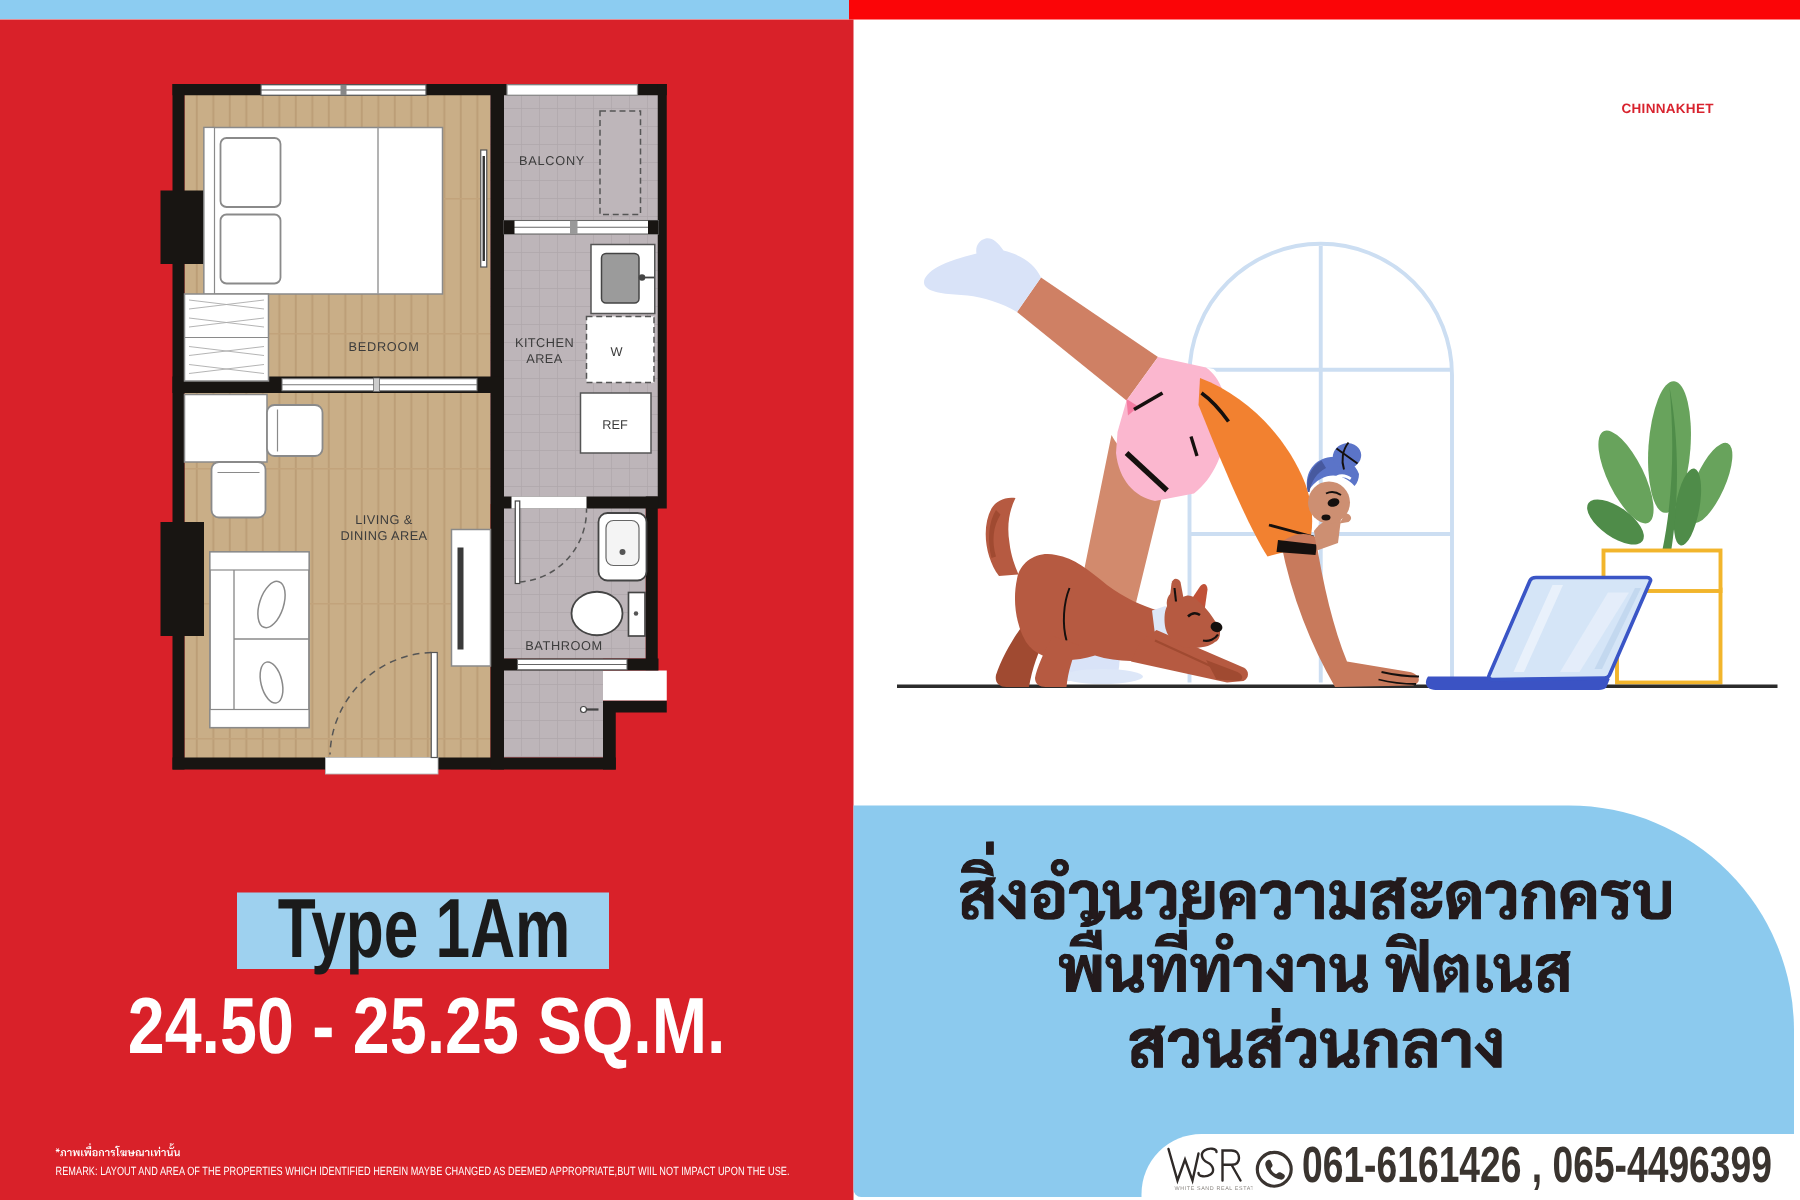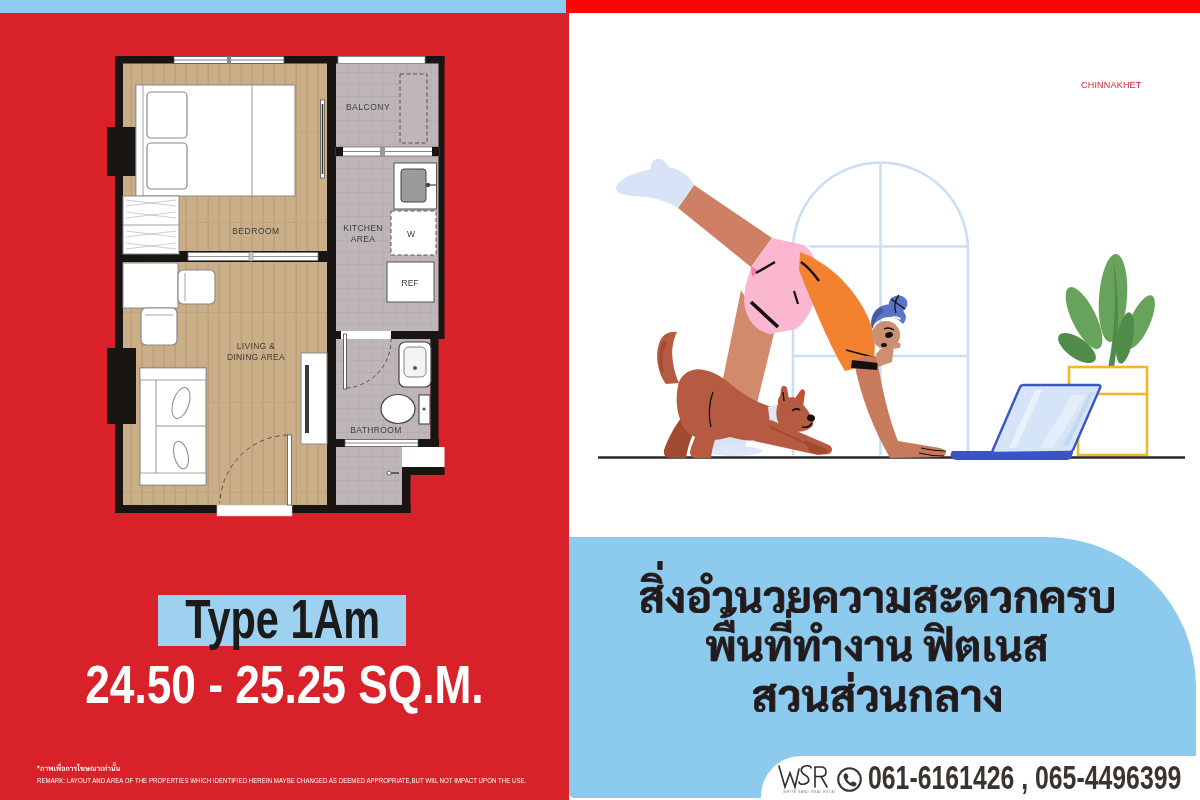--- a/index.html
+++ b/index.html
@@ -203,21 +203,21 @@
 
   <div class="abs" style="left:0;top:654px;width:569px;text-align:center;font-weight:bold;font-size:53px;color:#ffffff;transform:scaleX(0.835);transform-origin:284px 0;">24.50 - 25.25 SQ.M.</div>
 
   <svg class="abs" style="left:37px;top:762px;" width="83" height="9" viewBox="0 0 1846 200" preserveAspectRatio="none">
       <path fill="#ffffff" fill-rule="evenodd" d="M1416,107 1416,186 1419,193 1425,198 1431,200 1440,200 1446,198 1452,192 1454,187 1454,179 1449,170 1444,167 1435,165 1435,107Z M1435,175 1441,176 1445,181 1444,187 1439,191 1435,191 1429,186 1429,180Z M380,107 380,186 383,193 389,198 395,200 404,200 410,198 416,192 418,187 418,179 413,170 408,167 399,165 399,107Z M399,175 405,176 409,181 408,187 403,191 399,191 393,186 393,180Z M971,110 963,119 959,130 959,142 961,148 970,157 985,157 992,151 994,146 994,138 992,133 987,128 977,124 981,119 985,120 992,125 999,119 1001,119 1006,127 1005,138 994,157 992,165 987,165 983,167 977,175 976,186 979,193 987,199 1001,200 1008,197 1014,191 1018,181 1025,185 1034,194 1036,199 1054,199 1054,107 1035,107 1034,176 1029,171 1012,164 1014,153 1020,143 1023,134 1023,123 1020,116 1015,111 1005,106 1001,106 993,113 991,113 983,106 979,106Z M993,175 998,175 1003,180 1003,184 998,190 993,190 988,185 988,180Z M975,134 981,135 985,140 984,146 979,150 973,149 969,144 970,138Z M1759,108 1753,115 1752,126 1757,135 1762,138 1771,140 1771,198 1790,198 1798,189 1804,185 1810,184 1811,190 1816,197 1823,200 1833,200 1838,198 1844,192 1846,187 1846,178 1842,171 1836,167 1841,158 1841,107 1822,107 1822,156 1817,163 1796,174 1791,179 1789,116 1786,111 1779,106 1766,105Z M1826,176 1832,177 1836,182 1835,187 1830,191 1824,190 1820,185 1821,180Z M1767,114 1771,114 1777,119 1777,125 1771,130 1765,129 1761,124 1762,118Z M1655,108 1649,115 1648,126 1653,135 1658,138 1667,140 1667,198 1686,198 1694,189 1700,185 1706,184 1707,190 1712,197 1719,200 1729,200 1734,198 1740,192 1742,187 1742,178 1738,171 1732,167 1737,158 1737,107 1718,107 1718,156 1713,163 1692,174 1687,179 1685,116 1682,111 1675,106 1662,105Z M1722,176 1728,177 1732,182 1731,187 1726,191 1720,190 1716,185 1717,180Z M1663,114 1667,114 1673,119 1673,125 1667,130 1661,129 1657,124 1658,118Z M1577,111 1571,117 1567,125 1566,135 1585,135 1587,127 1592,122 1597,120 1604,120 1609,122 1615,130 1615,198 1634,198 1634,126 1631,118 1623,110 1608,105 1593,105Z M1460,113 1458,118 1459,129 1464,135 1477,139 1477,198 1497,198 1525,124 1529,120 1531,120 1534,123 1534,198 1553,198 1553,120 1550,112 1546,108 1539,105 1528,105 1521,108 1515,114 1501,154 1497,171 1496,119 1493,112 1485,106 1472,105 1466,107Z M1473,114 1478,114 1483,119 1483,124 1477,129 1471,128 1467,123 1468,118Z M1335,111 1329,117 1325,125 1324,135 1343,135 1345,127 1350,122 1355,120 1362,120 1367,122 1373,130 1373,198 1392,198 1392,126 1389,118 1381,110 1366,105 1351,105Z M1190,123 1186,135 1187,141 1199,142 1202,144 1195,150 1192,157 1192,186 1195,193 1199,197 1206,200 1216,200 1221,198 1227,192 1229,187 1229,179 1226,172 1217,166 1211,165 1212,154 1215,149 1221,145 1221,138 1205,132 1205,130 1212,123 1221,120 1229,120 1235,122 1242,129 1244,135 1244,198 1263,198 1267,191 1273,185 1278,184 1281,194 1284,197 1291,200 1304,199 1312,192 1314,186 1313,175 1307,168 1303,166 1308,161 1310,156 1310,106 1291,106 1291,155 1286,162 1270,171 1264,177 1263,131 1260,122 1250,111 1234,105 1219,105 1210,107 1200,112Z M1294,175 1299,176 1303,181 1303,185 1298,191 1292,190 1288,185 1289,179Z M1210,175 1216,176 1220,181 1219,187 1214,191 1210,191 1205,186 1205,180Z M1075,108 1069,115 1068,126 1073,135 1078,138 1087,140 1087,182 1089,187 1100,196 1116,200 1135,200 1145,198 1154,194 1161,187 1163,182 1163,159 1177,147 1181,140 1171,132 1164,142 1163,106 1143,106 1142,153 1136,152 1139,147 1139,139 1137,135 1132,131 1121,130 1116,132 1111,138 1110,148 1113,155 1117,159 1128,164 1144,166 1143,179 1138,183 1130,185 1115,184 1109,181 1106,177 1106,119 1103,112 1097,107 1091,105 1082,105Z M1123,138 1126,138 1131,142 1130,148 1125,151 1121,150 1118,146 1118,142Z M1083,114 1087,114 1093,119 1093,125 1087,130 1081,129 1077,124 1078,118Z M743,111 737,117 733,125 732,135 751,135 753,127 758,122 763,120 770,120 775,122 781,130 781,198 800,198 800,126 797,118 789,110 774,105 759,105Z M653,113 643,125 640,135 640,141 647,141 656,144 649,150 646,157 646,198 665,198 665,157 668,150 675,145 675,138 659,132 659,130 665,124 676,120 684,120 690,122 696,127 699,132 700,198 719,198 719,132 713,118 705,111 689,105 668,106Z M562,109 555,113 549,119 545,126 544,133 563,133 568,125 580,120 589,120 599,124 604,131 604,176 600,182 592,185 583,185 575,182 571,177 572,170 580,169 587,163 589,158 589,150 583,141 576,138 566,138 559,141 554,146 552,151 552,181 555,188 561,194 579,200 596,200 612,195 620,188 623,181 623,128 621,122 612,112 598,106 577,105Z M570,147 575,147 580,152 579,158 575,161 570,161 565,156 566,150Z M424,113 422,118 422,126 425,133 432,138 441,140 441,198 463,198 482,134 484,131 506,198 527,198 527,107 508,107 507,165 491,108 477,108 461,165 460,119 457,112 449,106 436,105 429,108Z M437,114 443,115 447,120 446,126 441,130 435,129 431,124 432,118Z M254,113 252,118 252,126 255,133 262,138 271,140 271,198 293,198 312,134 314,131 336,198 357,198 357,107 338,107 337,165 321,108 307,108 291,165 290,119 287,112 279,106 266,105 259,108Z M267,114 273,115 277,120 276,126 271,130 265,129 261,124 262,118Z M181,111 175,117 171,125 170,135 189,135 191,127 196,122 201,120 208,120 213,122 219,130 219,198 238,198 238,126 235,118 227,110 212,105 197,105Z M92,113 82,125 79,135 80,141 86,141 95,144 92,147 89,154 89,166 82,166 77,168 71,176 70,187 74,195 83,200 94,200 101,197 107,191 109,185 109,173 106,154 108,150 115,145 115,138 97,132 99,128 107,122 114,120 122,120 130,123 135,128 138,136 138,198 157,198 157,131 155,124 149,115 136,107 127,105 107,106Z M85,175 91,176 95,181 94,187 89,191 83,190 79,185 80,179Z M873,104 872,107 868,110 863,110 848,105 837,105 831,107 822,115 818,123 816,132 816,140 829,140 852,145 858,149 858,166 849,168 842,178 842,187 844,192 850,198 855,200 868,199 872,197 878,189 879,146 873,138 864,133 850,129 844,129 837,126 841,121 844,120 854,121 865,125 876,124 884,116 886,108Z M856,175 862,176 866,182 865,187 860,191 856,191 851,185 851,181Z M21,79 8,87 22,104 0,104 0,117 22,117 8,134 21,142 30,124 33,124 42,142 55,134 41,117 63,117 63,104 41,104 55,87 42,79 33,97 30,97Z M1533,54 1533,88 1551,88 1551,54Z M1762,50 1746,50 1745,59 1740,69 1736,73 1727,78 1716,78 1719,72 1718,61 1713,55 1706,52 1697,52 1692,54 1686,61 1685,72 1688,79 1693,84 1704,89 1726,90 1735,88 1748,81 1755,74 1761,62Z M1700,60 1706,61 1710,66 1709,72 1705,75 1699,75 1694,70 1695,64Z M452,77 451,84 490,84 514,88 529,93 528,45 516,45 514,61 507,57 506,45 494,45 493,53 476,54 463,60 455,69Z M469,73 473,68 479,65 494,64 506,69 510,73 511,78 497,75Z M906,40 898,43 890,50 885,60 884,71 898,73 906,77 912,83 913,186 916,193 922,198 928,200 937,200 944,197 949,192 951,187 951,179 949,174 943,168 932,165 932,81 930,76 924,70 915,65 907,63 904,60 911,55 920,56 932,61 944,60 951,53 954,43 941,41 937,47 934,47 917,40Z M932,175 938,176 942,181 941,187 936,191 932,191 926,186 926,180Z M503,5 503,35 519,35 519,4Z M1694,40 1712,40 1733,33 1746,22 1752,11 1754,2 1740,2 1738,10 1733,18 1724,26 1716,28 1721,18 1721,9 1719,5 1711,0 1704,0 1699,2 1694,9 1694,16 1699,23 1706,26 1702,30 1695,33Z M1706,7 1711,8 1713,11 1712,16 1709,18 1704,17 1702,14 1703,9Z"></path>
     </svg>
 
   <div class="abs" style="left:37px;top:776px;font-size:8px;color:#ffffff;letter-spacing:0.05px;white-space:nowrap;transform:scaleX(0.762);transform-origin:0 0;">REMARK: LAYOUT AND AREA OF THE PROPERTIES WHICH IDENTIFIED HEREIN MAYBE CHANGED AS DEEMED APPROPRIATE,BUT WIIL NOT IMPACT UPON THE USE.</div>
 
 
-  <div class="abs" style="left:1081px;top:80px;font-weight:normal;font-size:9px;color:#d8232e;letter-spacing:0.2px;">CHINNAKHET</div>
+  <div class="abs" style="left:1081px;top:67px;font-weight:bold;font-size:9px;color:#d8232e;letter-spacing:0.2px;">CHINNAKHET</div>
 
   <svg class="abs" style="left:580px;top:130px;" width="620" height="350" viewBox="580 130 620 350">
 
 <g fill="none" stroke="#ccdef2" stroke-width="2.6">
   <path d="M793,455 V250 A 87.5,87.5 0 0 1 968,250 V455"></path>
   <line x1="880.5" y1="164" x2="880.5" y2="455"></line>
   <line x1="793" y1="246.5" x2="968" y2="246.5"></line>
   <line x1="793" y1="356" x2="968" y2="356"></line>
 </g>
 

